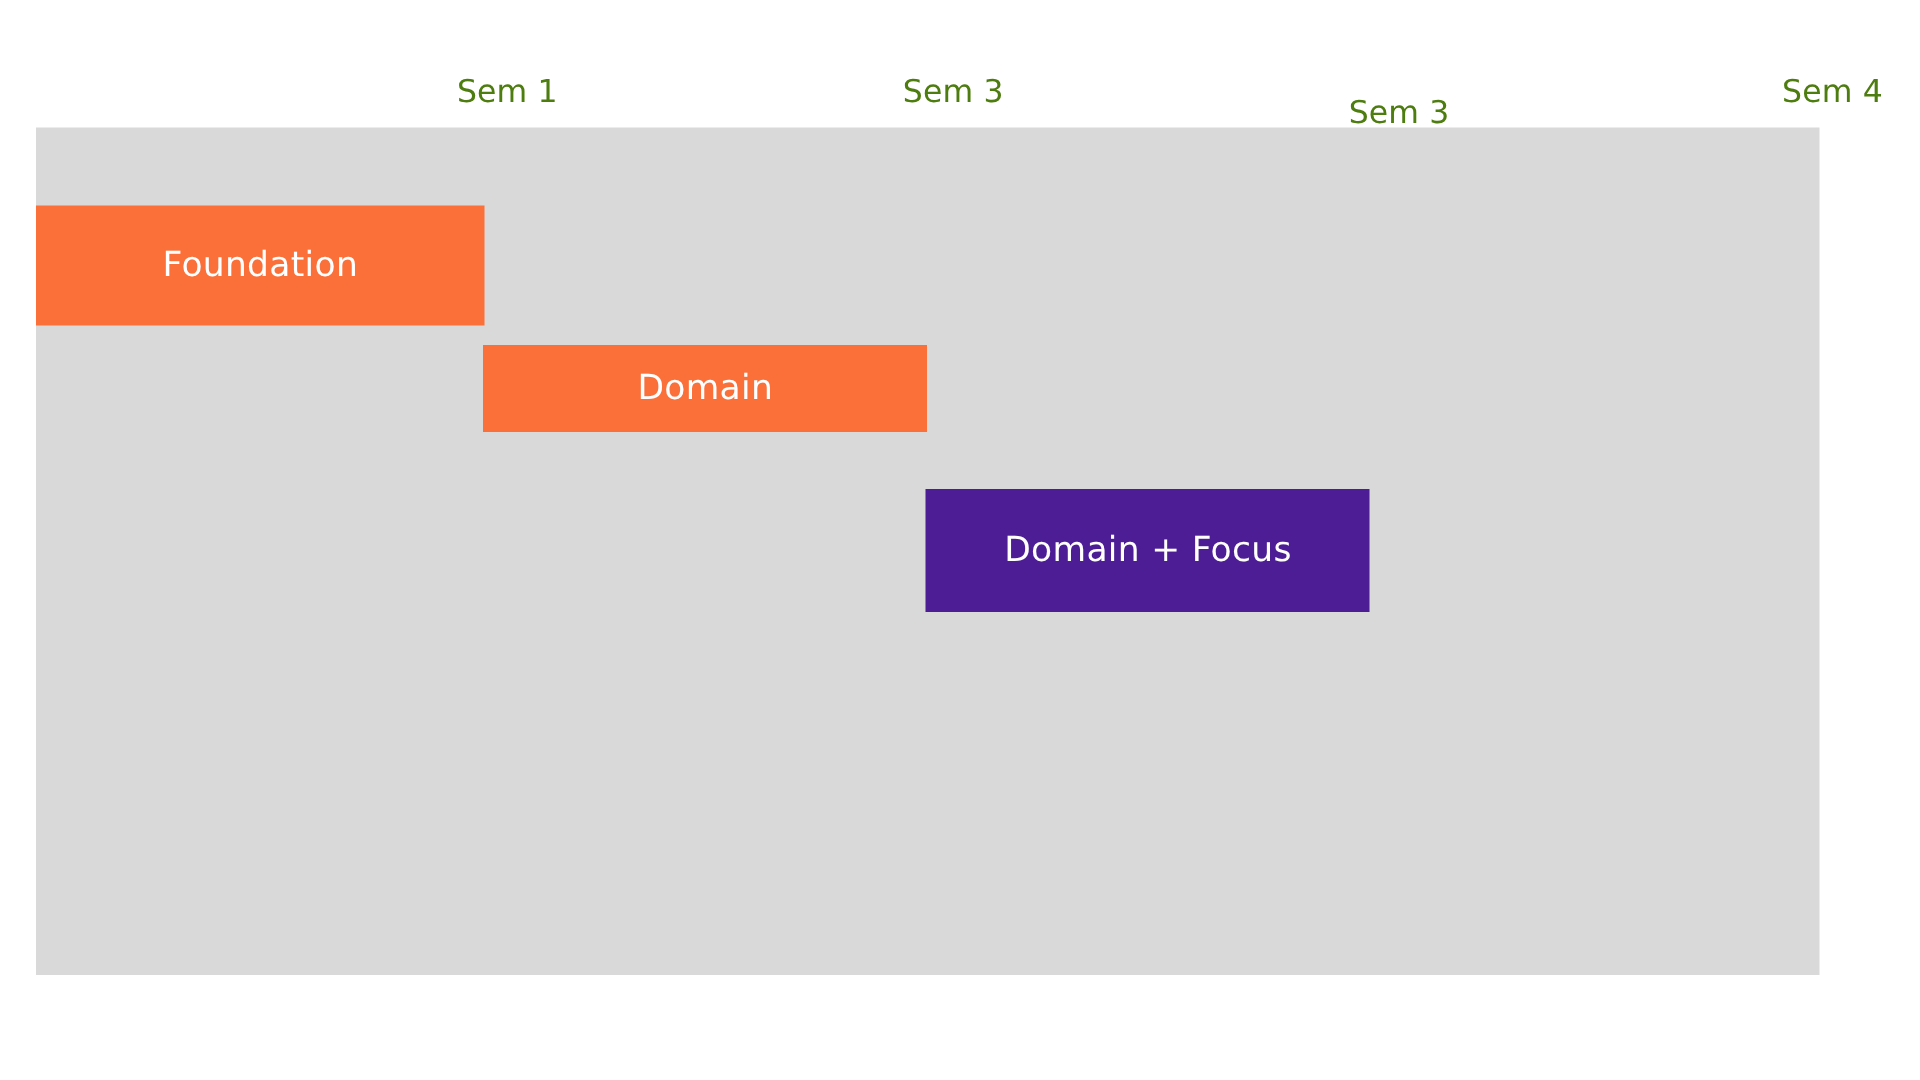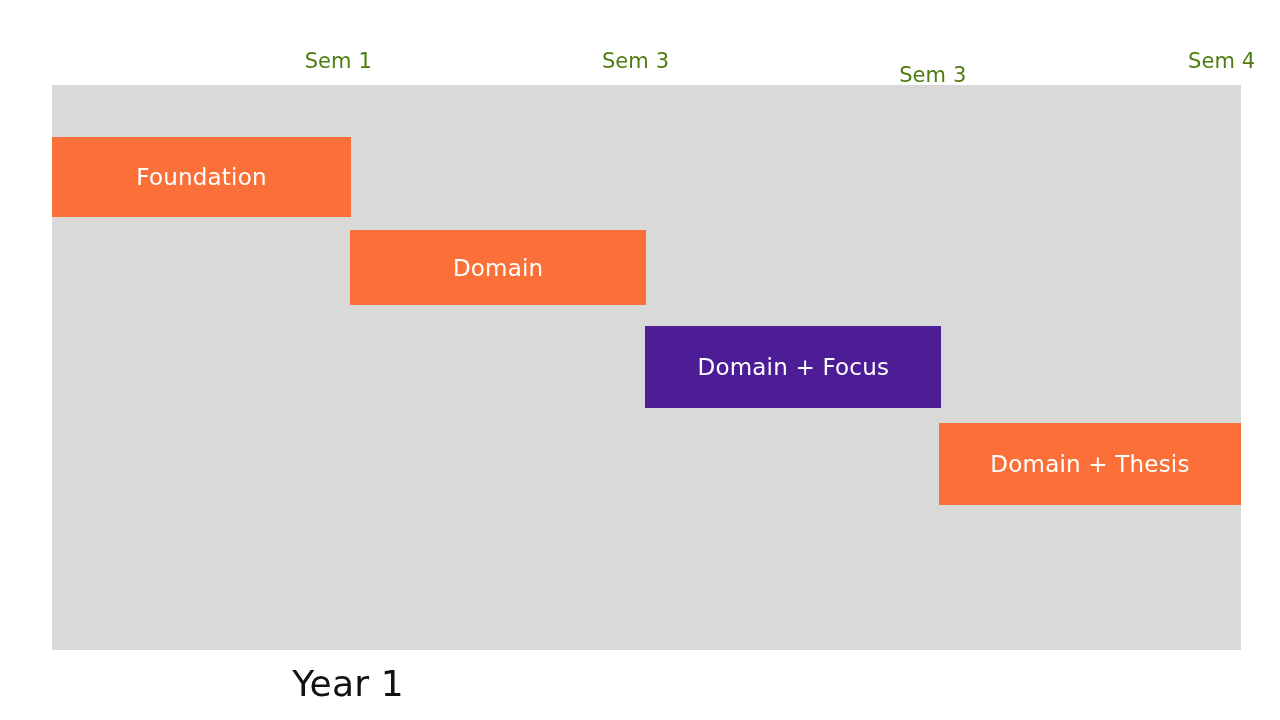--- a/index.html
+++ b/index.html
@@ -40,21 +40,21 @@
     color: #4d7c0f;
     white-space: nowrap;
     text-align: center;
     transform: translateX(-50%);
     letter-spacing: 0.1px;
   }
 
   
   .timeline-panel {
     position: absolute;
-    left: 52px;
+    left: 24px;
     top: 85px;
     width: 1189px;
     height: 565px;
     background: #d9d9d9;
   }
 
   
   .phase-bar {
     position: absolute;
     background: #fb7039;
@@ -89,26 +89,22 @@
     <div class="axis-label" style="left: 50%;">Sem 3</div>
     <div class="axis-label" style="left: 75%; margin-top: 14px;">Sem 3</div>
     <div class="axis-label" style="left: 99.3%;">Sem 4</div>
   </div>
 
   <div class="timeline-panel">
 
     <div class="phase-bar" style="left: 0%; width: 25.15%; top: 52px; height: 80px; background: rgb(251, 112, 57);">
       <span class="phase-bar-label">Foundation</span>
     </div>
-    <div class="phase-bar" style="left: 25.1%; width: 24.85%; top: 145px; height: 75px; background: rgb(251, 112, 57);">
+    <div class="phase-bar" style="left: 25.1%; width: 24.85%; top: 145px; height: 58px; background: rgb(251, 112, 57);">
       <span class="phase-bar-label">Domain</span>
     </div>
     <div class="phase-bar" style="left: 49.9%; width: 24.9%; top: 241px; height: 82px; background: #4c1d95;">
       <span class="phase-bar-label">Domain + Focus</span>
     </div>
-    <div class="phase-bar" style="left: 74.6%; width: 25.4%; top: 338px; height: 82px; background: rgb(251, 112, 57);">
-      <span class="phase-bar-label">Domain + Thesis</span>
-    </div>
 
-    <div class="year-label" style="left: 24.9%; top: 578px;">Year 1</div>
 
   </div>
 </div>
 
 </body></html>

